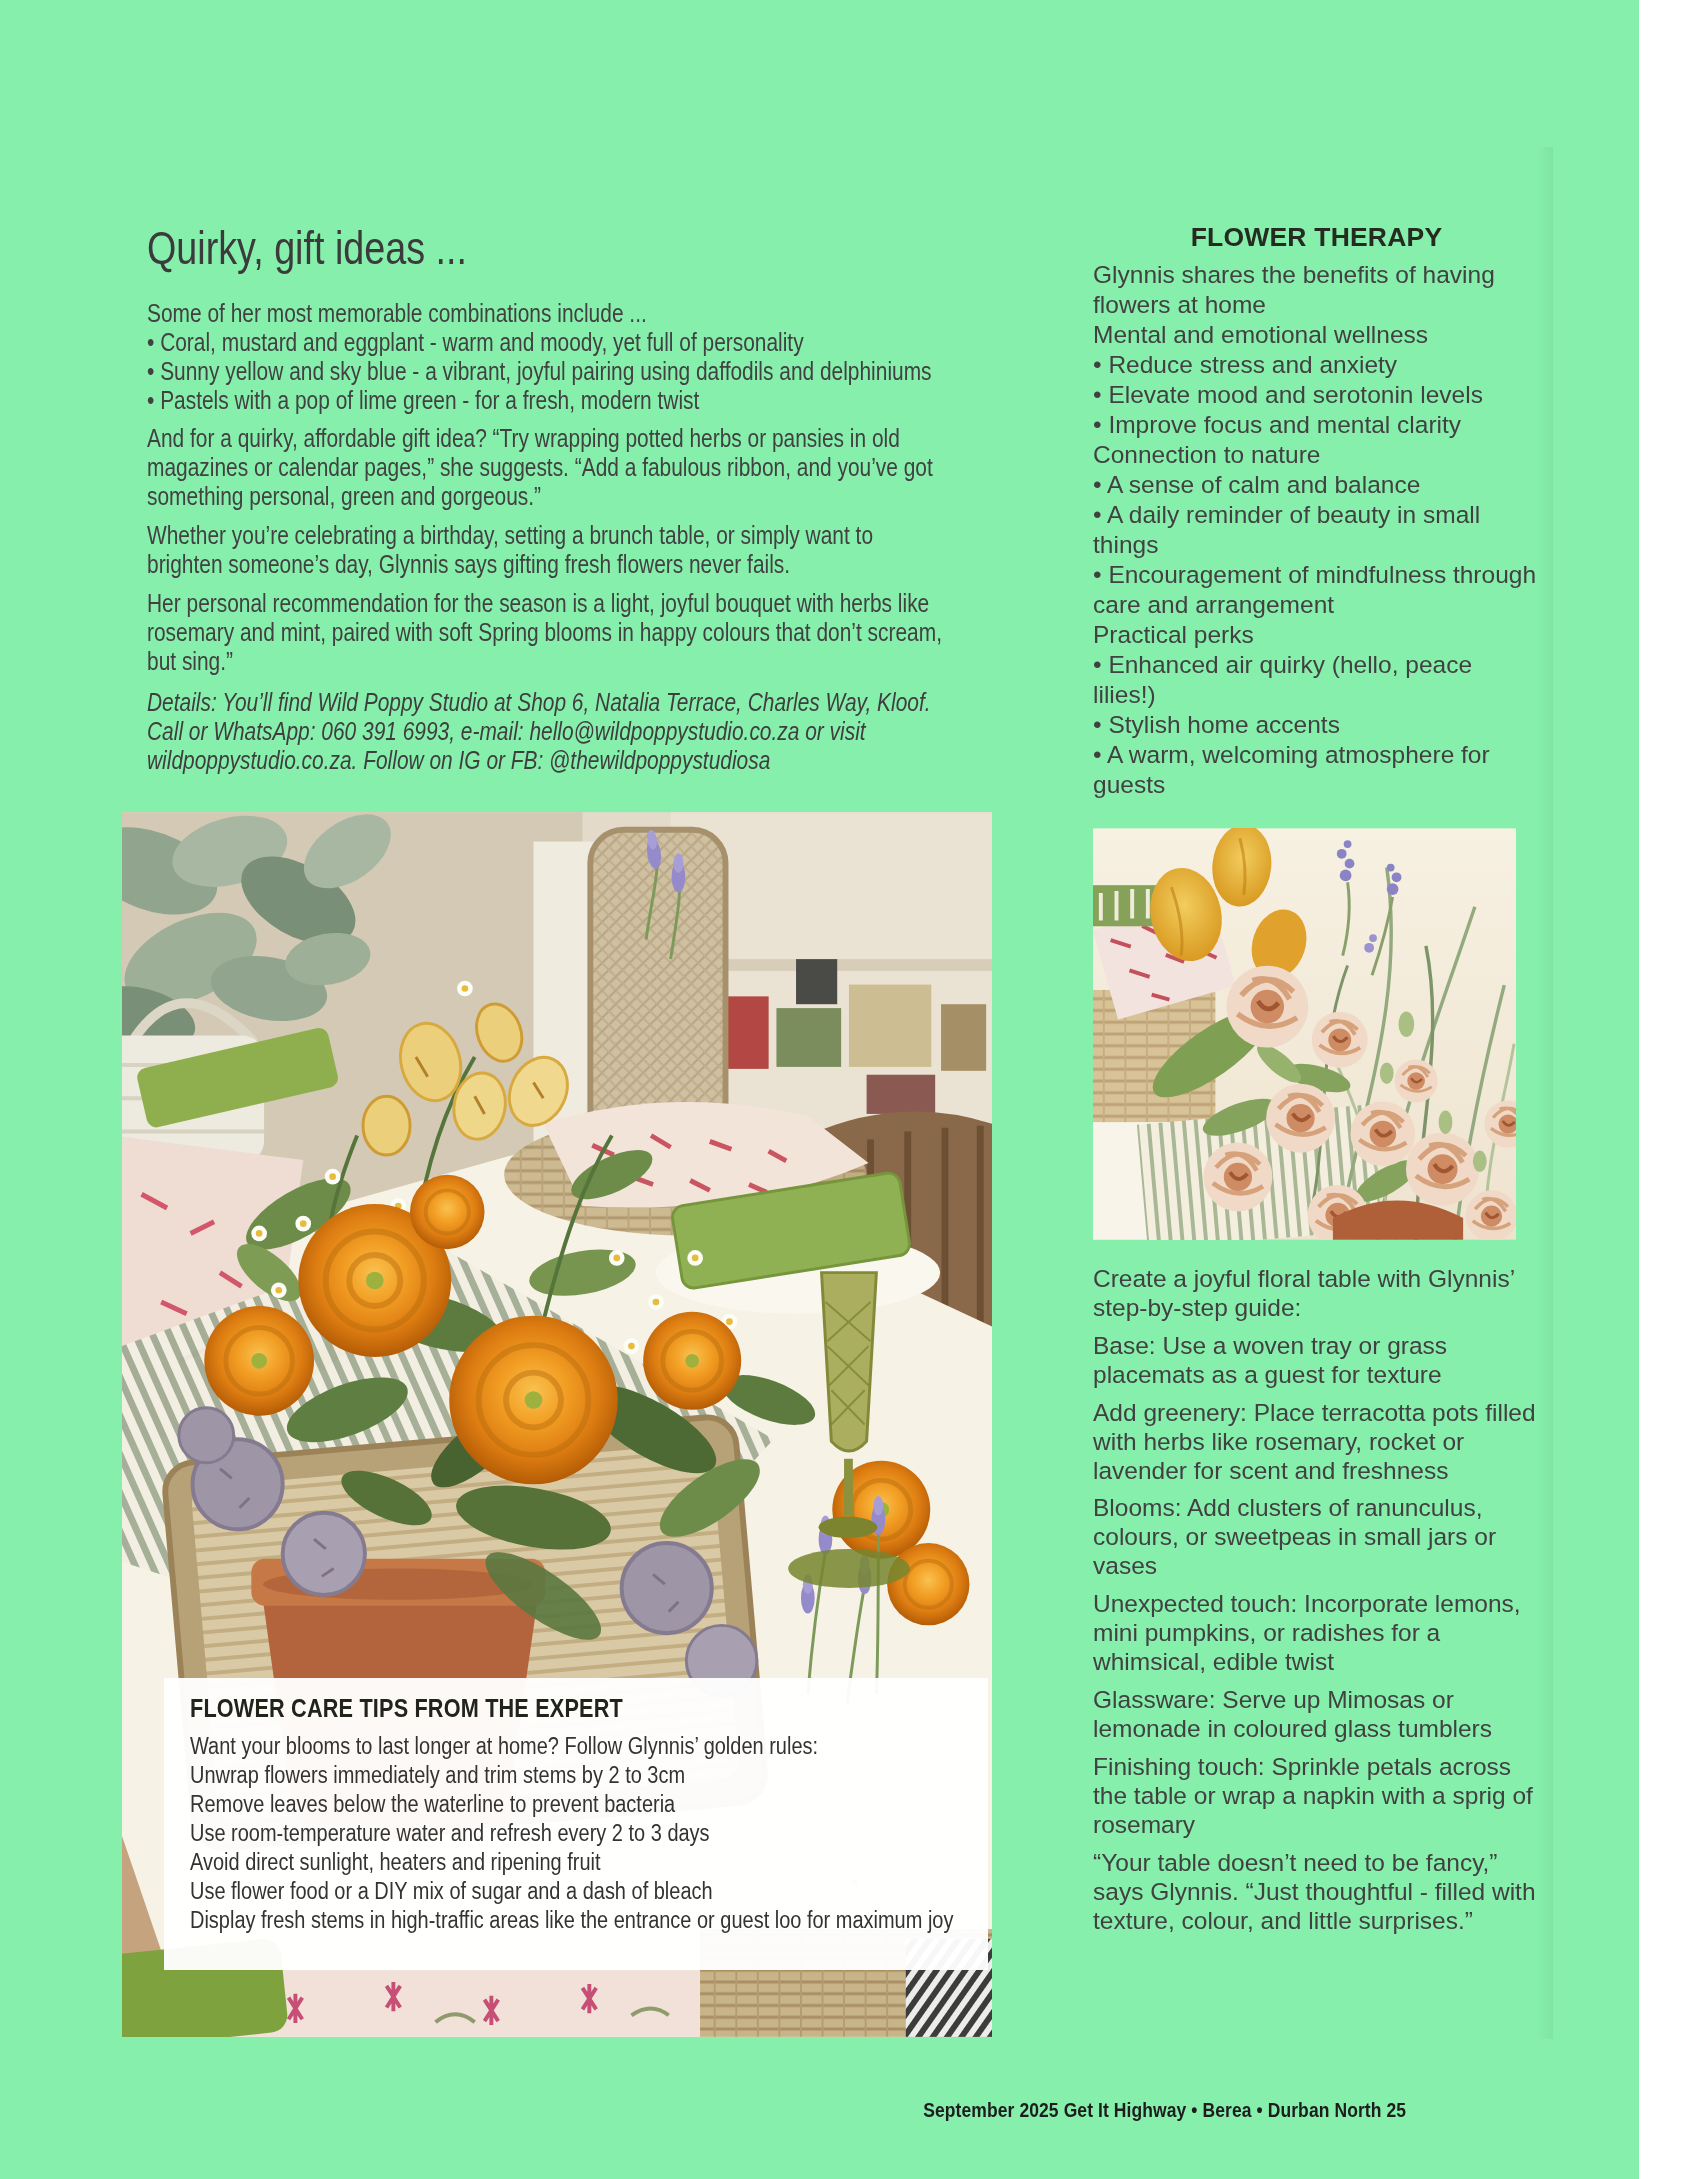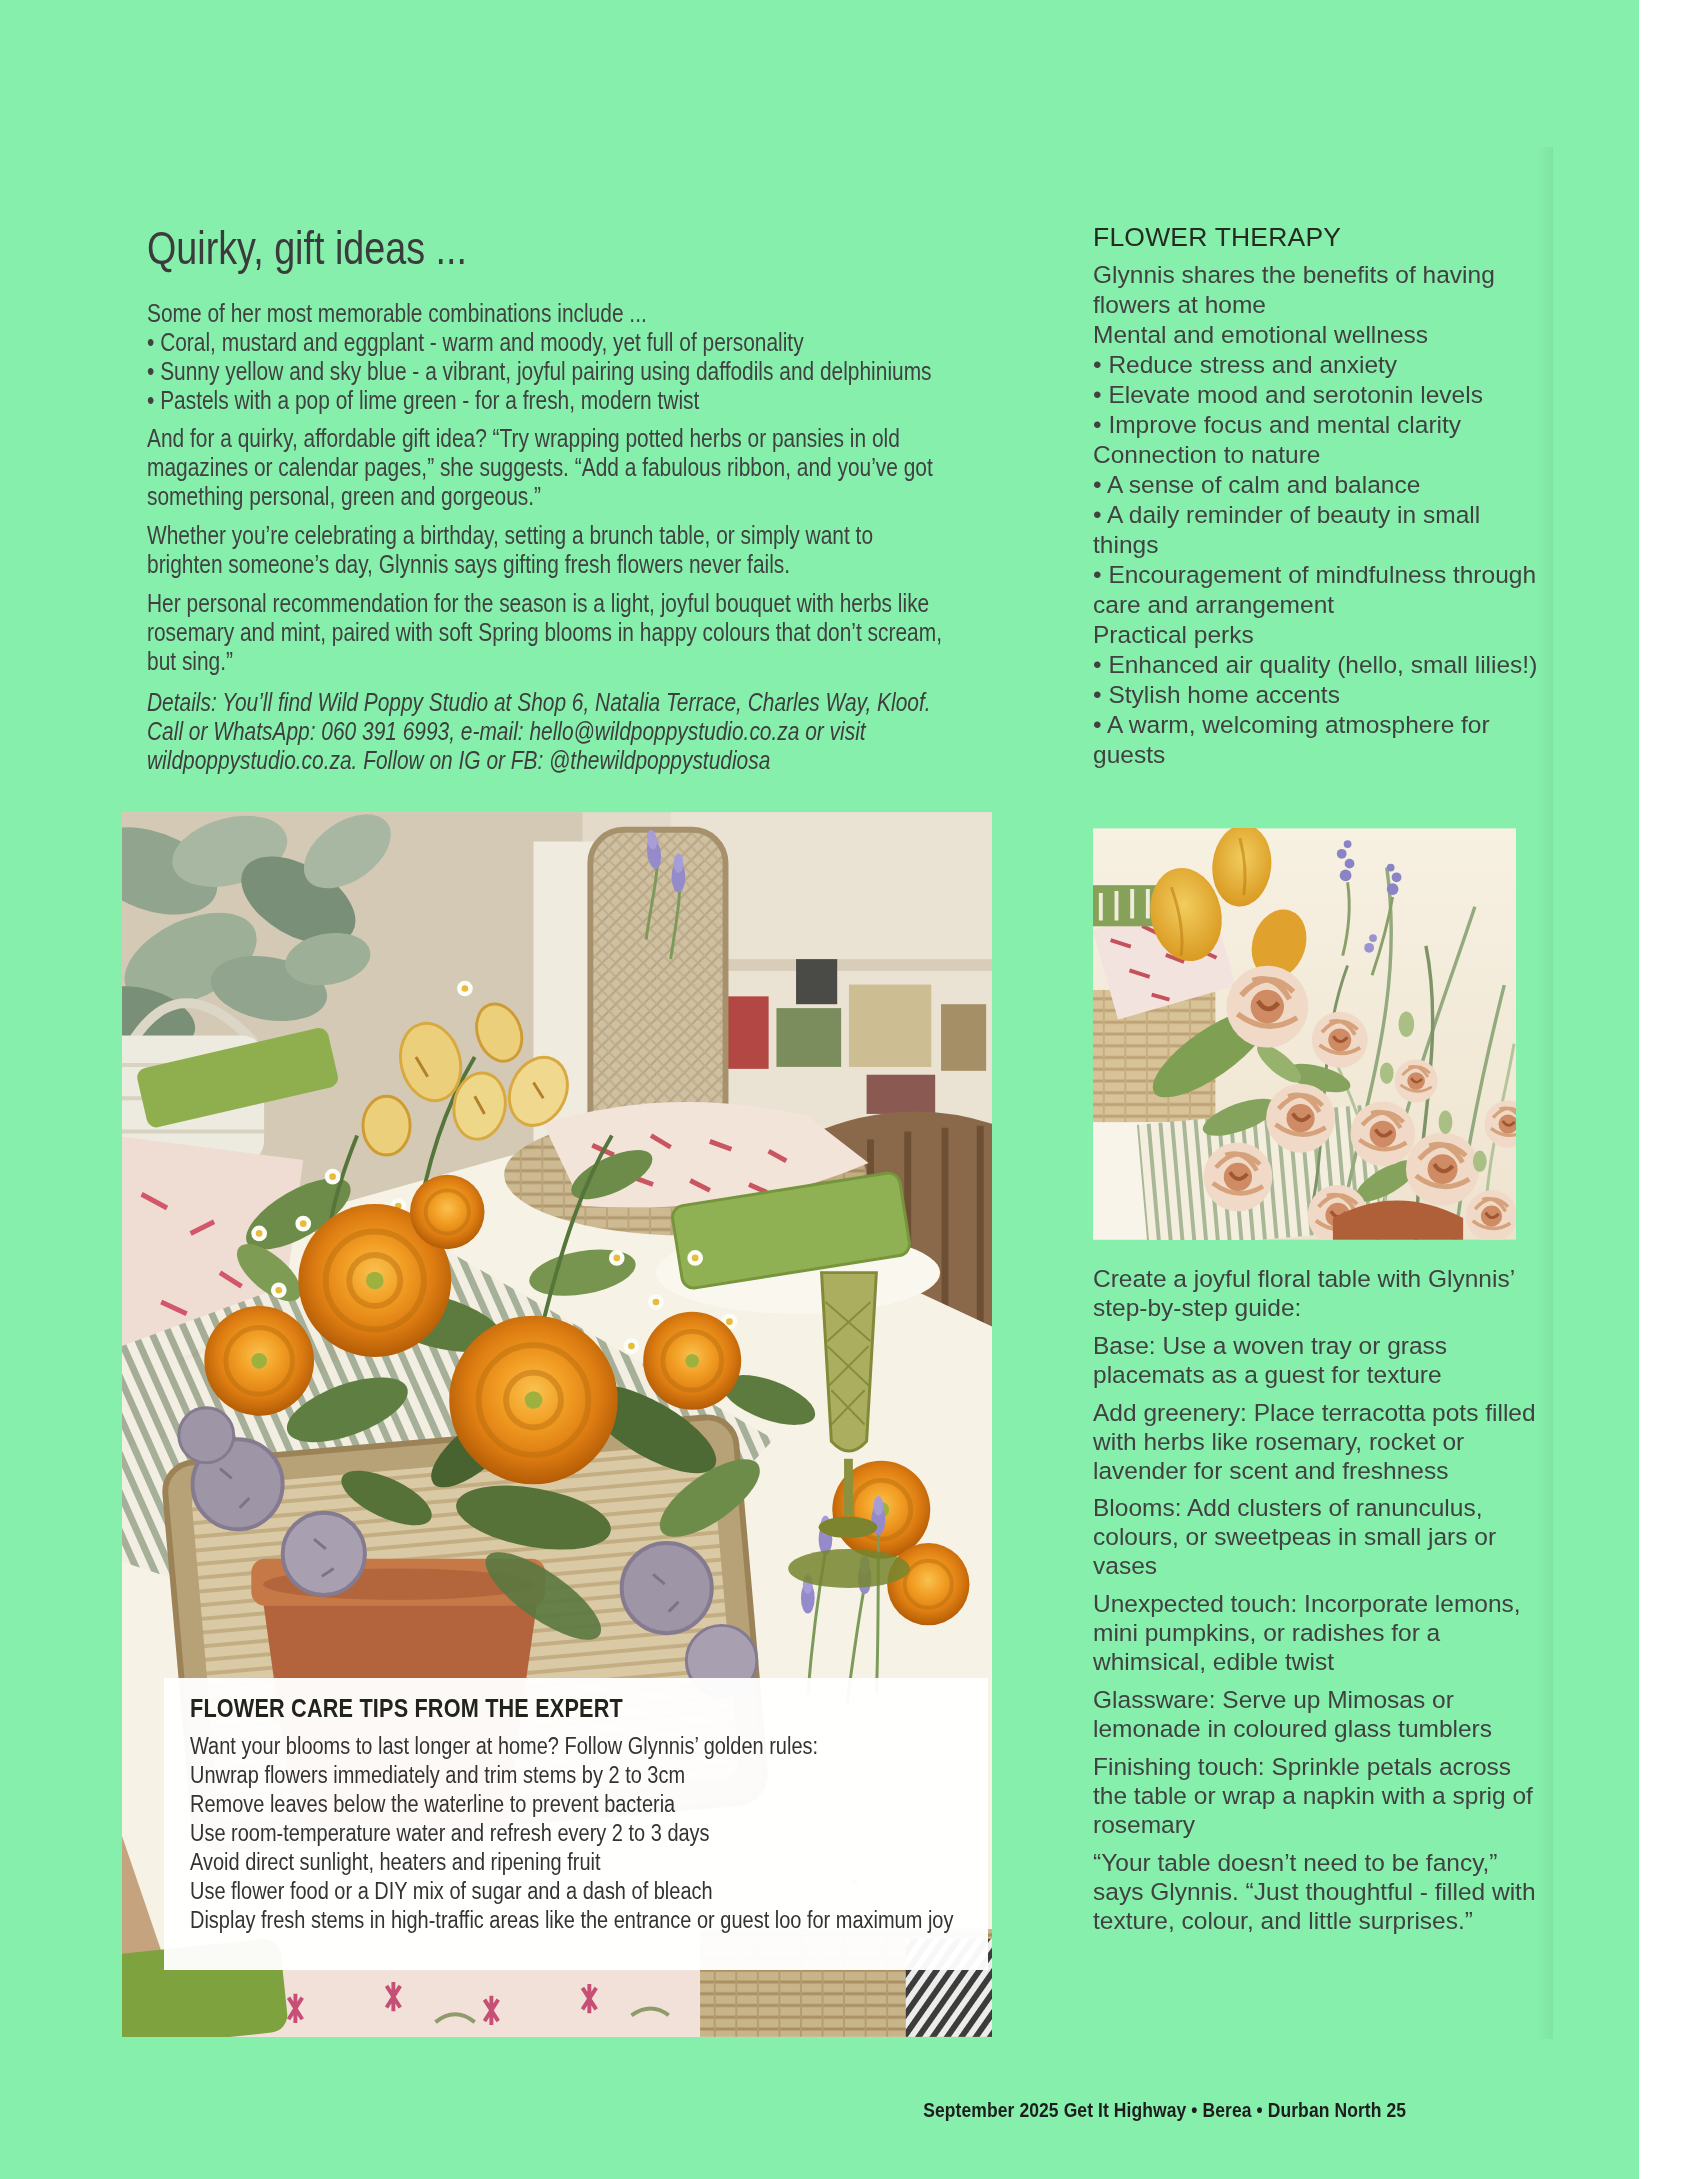--- a/index.html
+++ b/index.html
@@ -22,21 +22,21 @@
   .main-photo svg{display:block;}
 
   
   .carebox{position:absolute;left:42px;top:866px;width:824px;height:292px;
            background:rgba(255,255,255,0.96);box-sizing:border-box;padding:15.7px 0 0 25.5px;}
   .carebox h3{font-size:25.5px;font-weight:700;color:#20241b;margin:0 0 9.8px 0;letter-spacing:0.2px;}
   .carebox p{font-size:23.5px;line-height:29px;color:#333333;margin:0;}
 
   
   .right-top{position:absolute;left:1093px;top:222px;width:447px;}
-  .sec{font-size:26.5px;font-weight:400;color:#262b21;margin:0 0 6.9px 0;letter-spacing:0.2px;}
+  .sec{font-size:26.5px;font-weight:700;color:#262b21;margin:0 0 6.9px 0;letter-spacing:0.2px;text-align:center;}
   .ft{font-size:24.5px;line-height:30px;color:#414141;margin:0;}
 
   .side-photo{position:absolute;left:1093px;top:828px;width:423px;height:412px;overflow:hidden;}
   .side-photo svg{display:block;}
 
   .diy{position:absolute;left:1093px;top:1264px;width:447px;}
   .diy h2{font-size:26.5px;line-height:33px;font-weight:700;color:#262b21;margin:0 0 11.8px 0;letter-spacing:0.2px;}
   .diy p{font-size:24.5px;line-height:29px;color:#414141;margin:0 0 8.8px 0;}
 
   
@@ -315,21 +315,21 @@
     <p class="ft">Glynnis shares the benefits of having flowers at home</p>
     <p class="ft">Mental and emotional wellness</p>
     <p class="ft">• Reduce stress and anxiety</p>
     <p class="ft">• Elevate mood and serotonin levels</p>
     <p class="ft">• Improve focus and mental clarity</p>
     <p class="ft">Connection to nature</p>
     <p class="ft">• A sense of calm and balance</p>
     <p class="ft">• A daily reminder of beauty in small things</p>
     <p class="ft">• Encouragement of mindfulness through care and arrangement</p>
     <p class="ft">Practical perks</p>
-    <p class="ft">• Enhanced air quality (hello, small lilies!)</p>
+    <p class="ft">• Enhanced air quirky (hello, peace lilies!)</p>
     <p class="ft">• Stylish home accents</p>
     <p class="ft">• A warm, welcoming atmosphere for guests</p>
   </div>
 
   <div class="side-photo">
     <svg width="423" height="412" viewBox="0 0 432 420" xmlns="http://www.w3.org/2000/svg">
       <defs>
         <linearGradient id="sBg" x1="0" y1="0" x2="0" y2="1">
           <stop offset="0" stop-color="#f7f1e2"></stop>
             <stop offset="1" stop-color="#eee3cf"></stop>

